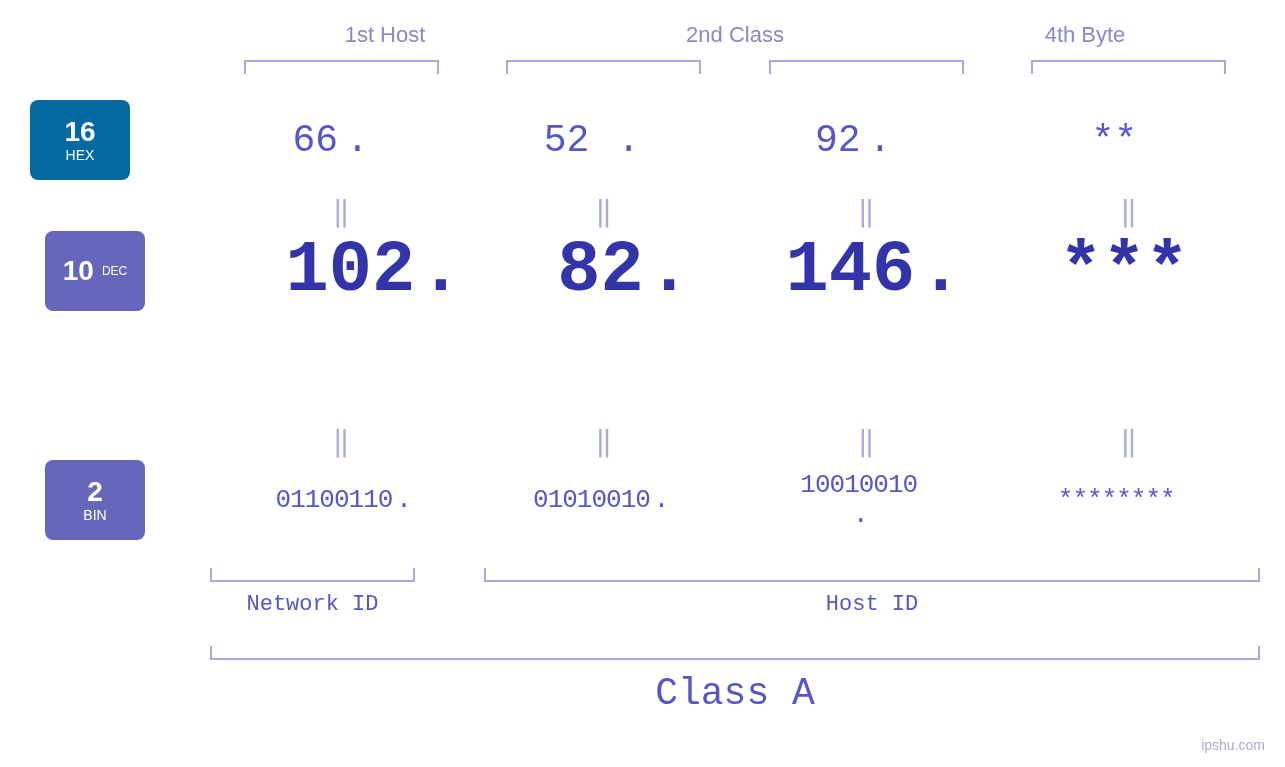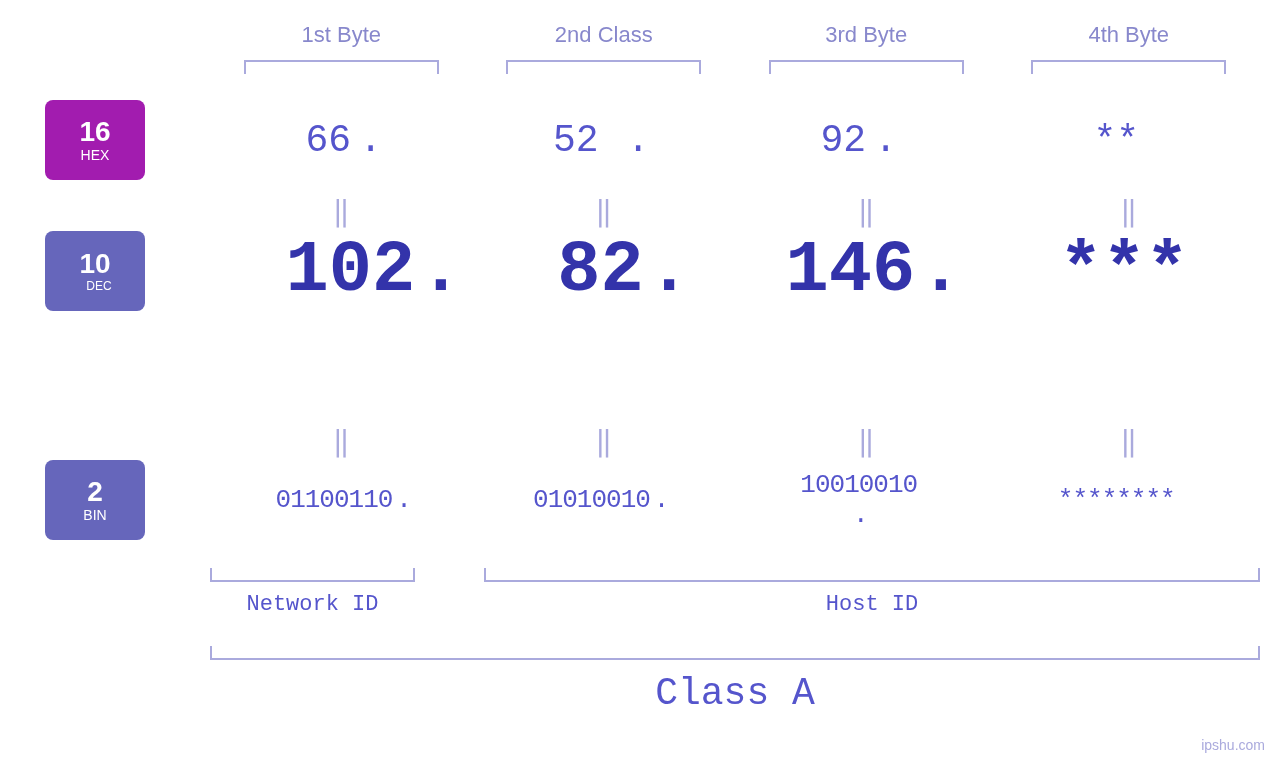--- a/index.html
+++ b/index.html
@@ -24,35 +24,34 @@
 
     
     
   </style>
 </head>
 <body>
 
 <div class="page">
 
   <div style="position:absolute; top:22px; left:210px; width:1050px; display:flex; justify-content:space-around;">
-    <div style="width:220px;text-align:center;color:#8888cc;font-size:22px;font-family:Arial,sans-serif;">1st Byte</div>
+    <div style="width:220px;text-align:center;color:#8888cc;font-size:22px;font-family:Arial,sans-serif;">1st Host</div>
     <div style="width:220px;text-align:center;color:#8888cc;font-size:22px;font-family:Arial,sans-serif;">2nd Class</div>
-    <div style="width:220px;text-align:center;color:#8888cc;font-size:22px;font-family:Arial,sans-serif;">3rd Byte</div>
     <div style="width:220px;text-align:center;color:#8888cc;font-size:22px;font-family:Arial,sans-serif;">4th Byte</div>
   </div>
 
   <div style="position:absolute;top:60px;left:210px;width:1050px;display:flex;justify-content:space-around;">
     <div style="width:195px;height:14px;border-top:2px solid #aaaadd;border-left:2px solid #aaaadd;border-right:2px solid #aaaadd;"></div>
     <div style="width:195px;height:14px;border-top:2px solid #aaaadd;border-left:2px solid #aaaadd;border-right:2px solid #aaaadd;"></div>
     <div style="width:195px;height:14px;border-top:2px solid #aaaadd;border-left:2px solid #aaaadd;border-right:2px solid #aaaadd;"></div>
     <div style="width:195px;height:14px;border-top:2px solid #aaaadd;border-left:2px solid #aaaadd;border-right:2px solid #aaaadd;"></div>
   </div>
 
   <div style="position:absolute;top:100px;left:0;width:1285px;display:flex;align-items:center;">
-    <div style="width:100px;height:80px;background:#a21caf;border-radius:8px;display:flex;flex-direction:column;align-items:center;justify-content:center;margin-left:45px;flex-shrink:0;">
+    <div style="width:100px;height:80px;background:#0369a1;border-radius:8px;display:flex;flex-direction:column;align-items:center;justify-content:center;margin-left:30px;flex-shrink:0;">
       <span style="color:white;font-size:28px;font-weight:bold;font-family:Arial,sans-serif;line-height:1.1;">16</span>
       <span style="color:white;font-size:14px;font-family:Arial,sans-serif;">HEX</span>
     </div>
     <div style="flex:1;display:flex;justify-content:space-around;align-items:center;padding:0 40px 0 70px;">
       <div style="display:flex;align-items:center;width:250px;justify-content:center;">
         <span style="color:#5555cc;font-size:38px;font-family:Liberation Mono, monospace;">66</span>
         <span style="color:#5555cc;font-size:38px;font-family:'Courier New',monospace;margin-left:8px;">.</span>
       </div>
       <div style="display:flex;align-items:center;width:250px;justify-content:center;gap:20px;">
         <span style="color:#5555cc;font-size:38px;font-family:'Courier New',monospace;">52</span>
@@ -69,21 +68,21 @@
   </div>
 
   <div style="position:absolute;top:195px;left:210px;width:1050px;display:flex;justify-content:space-around;">
     <div style="width:220px;text-align:center;color:#aaaadd;font-size:28px;">‖</div>
     <div style="width:220px;text-align:center;color:#aaaadd;font-size:28px;">‖</div>
     <div style="width:220px;text-align:center;color:#aaaadd;font-size:28px;">‖</div>
     <div style="width:220px;text-align:center;color:#aaaadd;font-size:28px;">‖</div>
   </div>
 
   <div style="position:absolute;top:230px;left:0;width:1285px;display:flex;align-items:center;">
-    <div style="width:100px;height:80px;background:#6666bb;border-radius:8px;display:flex;flex-direction:column;align-items:center;justify-content:center;margin-left:45px;flex-shrink:0;">
+    <div style="width:100px;height:80px;background:#6666bb;border-radius:8px;display:flex;flex-direction:row;align-items:center;justify-content:center;margin-left:45px;flex-shrink:0;">
       <span style="color:white;font-size:28px;font-weight:bold;font-family:Arial,sans-serif;line-height:1.1;">10</span>
       <span style="color:white;font-size:12px;font-family:Arial,sans-serif;margin-left:8px;">DEC</span>
     </div>
     <div style="flex:1;display:flex;justify-content:space-around;align-items:center;padding:0 40px 0 104px;">
       <div style="display:flex;align-items:center;width:250px;justify-content:center;">
         <span style="color:#3333aa;font-size:72px;font-weight:bold;font-family:'Courier New',monospace;">102</span>
         <span style="color:#3333aa;font-size:72px;font-weight:bold;font-family:'Courier New',monospace;margin-left:4px;">.</span>
       </div>
       <div style="display:flex;align-items:center;width:250px;justify-content:center;">
         <span style="color:#3333aa;font-size:72px;font-weight:bold;font-family:'Courier New',monospace;">82</span>

